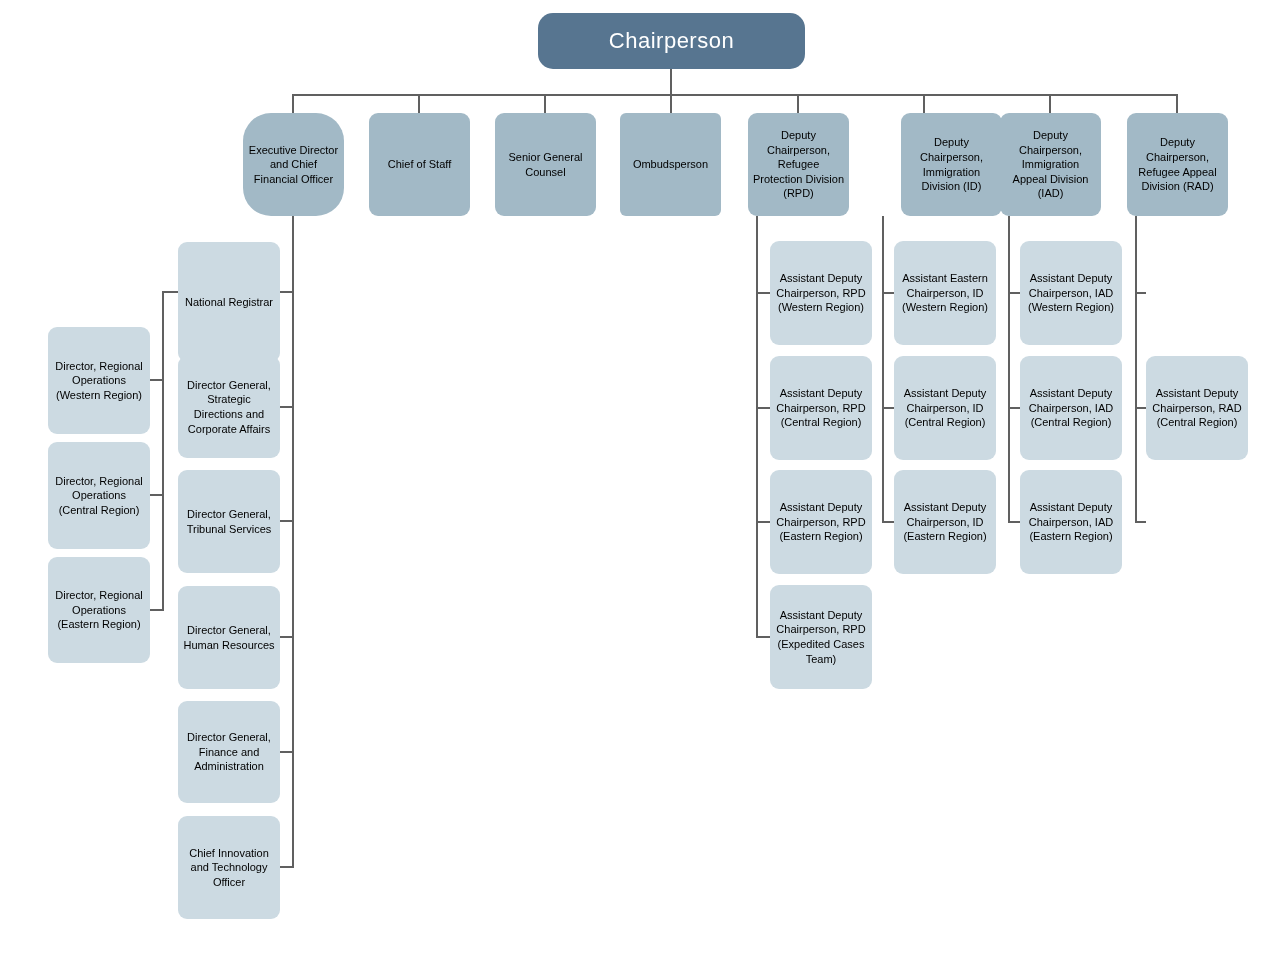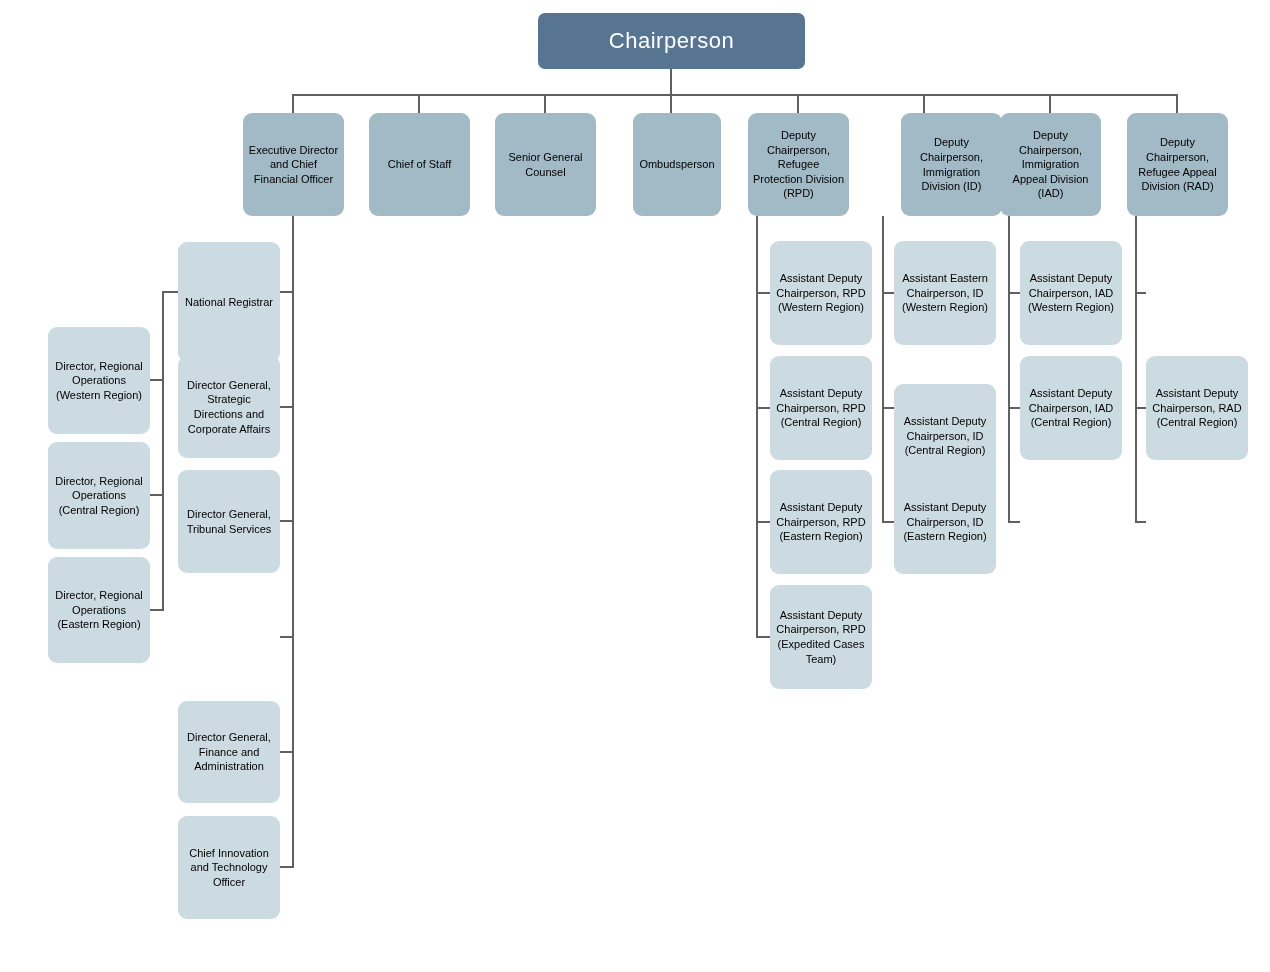--- a/index.html
+++ b/index.html
@@ -7,21 +7,21 @@
     position:relative; width:1270px; height:972px; background:#ffffff;
     overflow:hidden; font-family:"Liberation Sans", sans-serif;
   }
   .node {
     position:absolute; display:flex; align-items:center; justify-content:center;
     text-align:center; box-sizing:border-box; padding:3px 4px; color:#000;
     border-radius:9px;
   }
   .root {
     background:var(--root-fill, #577590); color:var(--root-text, #ffffff);
-    font-size:22px; border-radius:7px; letter-spacing:0.5px;
+    font-size:22px; border-radius:15px; letter-spacing:0.5px;
   }
   .l2 { background:var(--l2-fill, #a2b9c6); font-size:11px; line-height:1.33; }
   .l3 { background:var(--l3-fill, #ccdae2); font-size:11px; line-height:1.33; }
   .line { position:absolute; background:var(--line-color, #606060); }
 </style>
 </head>
 <body>
 
 <div id="canvas">
 
@@ -66,46 +66,48 @@
   <div class="line" style="left:1008px;top:407px;width:12px;height:2px;"></div>
   <div class="line" style="left:1008px;top:521px;width:12px;height:2px;"></div>
 
   <div class="line" style="left:1135px;top:216px;width:2px;height:307px;"></div>
   <div class="line" style="left:1135px;top:292px;width:11px;height:2px;"></div>
   <div class="line" style="left:1135px;top:407px;width:11px;height:2px;"></div>
   <div class="line" style="left:1135px;top:521px;width:11px;height:2px;"></div>
 
   <div class="node root" style="left:538px;top:13px;width:267px;height:56px;">Chairperson</div>
 
-  <div class="node l2" style="left:243px;top:113px;width:101px;height:103px;">Executive Director and Chief Financial Officer</div>
+  <div class="node l2" style="left:243px;top:113px;width:101px;height:103px;border-radius:28px;">Executive Director and Chief Financial Officer</div>
   <div class="node l2" style="left:369px;top:113px;width:101px;height:103px;">Chief of Staff</div>
   <div class="node l2" style="left:495px;top:113px;width:101px;height:103px;">Senior General Counsel</div>
-  <div class="node l2" style="left:633px;top:113px;width:88px;height:103px;">Ombudsperson</div>
+  <div class="node l2" style="left:620px;top:113px;width:101px;height:103px;border-radius:6px;">Ombudsperson</div>
   <div class="node l2" style="left:748px;top:113px;width:101px;height:103px;">Deputy Chairperson, Refugee Protection Division (RPD)</div>
   <div class="node l2" style="left:901px;top:113px;width:101px;height:103px;">Deputy Chairperson, Immigration Division (ID)</div>
   <div class="node l2" style="left:1000px;top:113px;width:101px;height:103px;">Deputy Chairperson, Immigration Appeal Division (IAD)</div>
   <div class="node l2" style="left:1127px;top:113px;width:101px;height:103px;">Deputy Chairperson, Refugee Appeal Division (RAD)</div>
 
   <div class="node l3" style="left:178px;top:242px;width:102px;height:120px;">National Registrar</div>
   <div class="node l3" style="left:178px;top:356px;width:102px;height:102px;">Director General, Strategic Directions and Corporate Affairs</div>
   <div class="node l3" style="left:178px;top:470px;width:102px;height:103px;">Director General, Tribunal Services</div>
+  <div class="node l3" style="left:178px;top:586px;width:102px;height:103px;">Director General, Human Resources</div>
   <div class="node l3" style="left:178px;top:701px;width:102px;height:102px;">Director General, Finance and Administration</div>
   <div class="node l3" style="left:178px;top:816px;width:102px;height:103px;">Chief Innovation and Technology Officer</div>
 
   <div class="node l3" style="left:48px;top:327px;width:102px;height:107px;">Director, Regional Operations (Western Region)</div>
   <div class="node l3" style="left:48px;top:442px;width:102px;height:107px;">Director, Regional Operations (Central Region)</div>
   <div class="node l3" style="left:48px;top:557px;width:102px;height:106px;">Director, Regional Operations (Eastern Region)</div>
 
   <div class="node l3" style="left:770px;top:241px;width:102px;height:104px;">Assistant Deputy Chairperson, RPD (Western Region)</div>
   <div class="node l3" style="left:770px;top:356px;width:102px;height:104px;">Assistant Deputy Chairperson, RPD (Central Region)</div>
   <div class="node l3" style="left:770px;top:470px;width:102px;height:104px;">Assistant Deputy Chairperson, RPD (Eastern Region)</div>
   <div class="node l3" style="left:770px;top:585px;width:102px;height:104px;">Assistant Deputy Chairperson, RPD (Expedited Cases Team)</div>
 
   <div class="node l3" style="left:894px;top:241px;width:102px;height:104px;">Assistant Eastern Chairperson, ID (Western Region)</div>
-  <div class="node l3" style="left:894px;top:356px;width:102px;height:104px;margin-top:28px;">Assistant Deputy Chairperson, ID (Central Region)</div>
+  <div class="node l3" style="left:894px;top:356px;width:102px;height:104px;">Assistant Deputy Chairperson, ID (Central Region)</div>
   <div class="node l3" style="left:894px;top:470px;width:102px;height:104px;">Assistant Deputy Chairperson, ID (Eastern Region)</div>
 
   <div class="node l3" style="left:1020px;top:241px;width:102px;height:104px;">Assistant Deputy Chairperson, IAD (Western Region)</div>
   <div class="node l3" style="left:1020px;top:356px;width:102px;height:104px;">Assistant Deputy Chairperson, IAD (Central Region)</div>
+  <div class="node l3" style="left:1020px;top:470px;width:102px;height:104px;">Assistant Deputy Chairperson, IAD (Eastern Region)</div>
 
   <div class="node l3" style="left:1146px;top:356px;width:102px;height:104px;">Assistant Deputy Chairperson, RAD (Central Region)</div>
 
 </div>
 
 </body></html>

